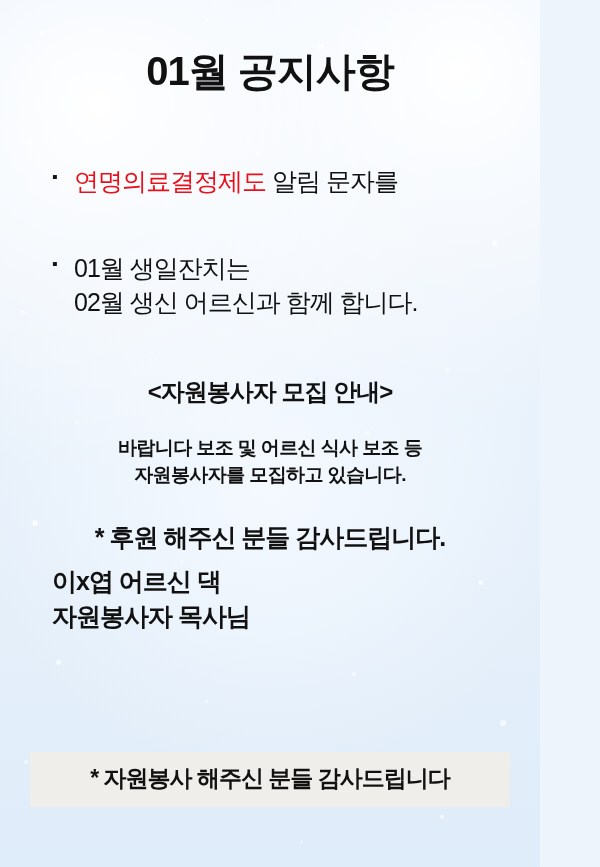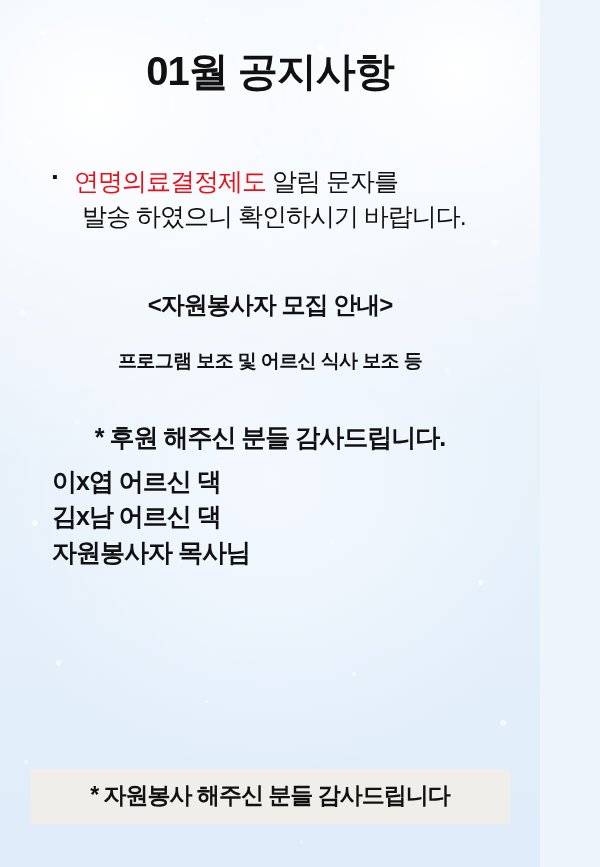--- a/index.html
+++ b/index.html
@@ -112,21 +112,21 @@
     letter-spacing: -0.6px;
   }
   .volunteer-phone {
     display: block;
     margin-top: 2px;
     font-size: 18px;
     letter-spacing: 0px;
   }
 
   .sponsor-title {
-    margin-top: 46px;
+    margin-top: 32px;
     text-align: center;
     font-size: 25px;
     font-weight: bold;
     color: #111111;
     letter-spacing: -1px;
   }
 
   .sponsor-list {
     margin: 10px 0 4px 0;
     padding: 0 0 0 28px;
@@ -137,21 +137,21 @@
     font-weight: bold;
     color: #111111;
     line-height: 1.42;
     letter-spacing: -1px;
   }
 
   .footer-band {
     position: absolute;
     left: 30px;
     right: 30px;
-    bottom: 43px;
+    bottom: 60px;
     background: #f0eeea;
     padding: 11px 0 13px 0;
     text-align: center;
     font-size: 23px;
     font-weight: bold;
     color: #111111;
     letter-spacing: -1px;
   }
 </style>
 </head>
@@ -197,35 +197,38 @@
     <div class="flake" style="left:575px; top:790px; width:5px;  height:5px;  opacity:.6;"></div>
   </div>
 
   <div class="content">
 
     <h1 class="title">01월 공지사항</h1>
 
     <ul class="notice-list">
       <li class="notice-item notice-1">
         <span class="highlight">연명의료결정제도</span><span> 알림 문자를</span>
-        <span class="line2">발송 하였으니 확인하시기 바랍니다.</span>
+      </li>
+      <li class="notice-item notice-2">
+        <span>01월 생일잔치는</span>
+        <span class="line2b">02월 생신 어르신과 함께 합니다.</span>
       </li>
     </ul>
 
     <div class="volunteer-head">&lt;자원봉사자 모집 안내&gt;</div>
 
     <div class="volunteer-body">
-      <span>프로그램 보조 및 어르신 식사 보조 등</span><br>
+      <span>바랍니다 보조 및 어르신 식사 보조 등</span><br>
+      <span>자원봉사자를 모집하고 있습니다.</span>
     </div>
 
     <div class="sponsor-title">* 후원 해주신 분들 감사드립니다.</div>
 
     <ul class="sponsor-list">
       <li>이x엽 어르신 댁</li>
-      <li>김x남 어르신 댁</li>
       <li>자원봉사자 목사님</li>
     </ul>
 
   </div>
 
   <div class="footer-band">* 자원봉사 해주신 분들 감사드립니다</div>
 
 </div>
 
 </body></html>

